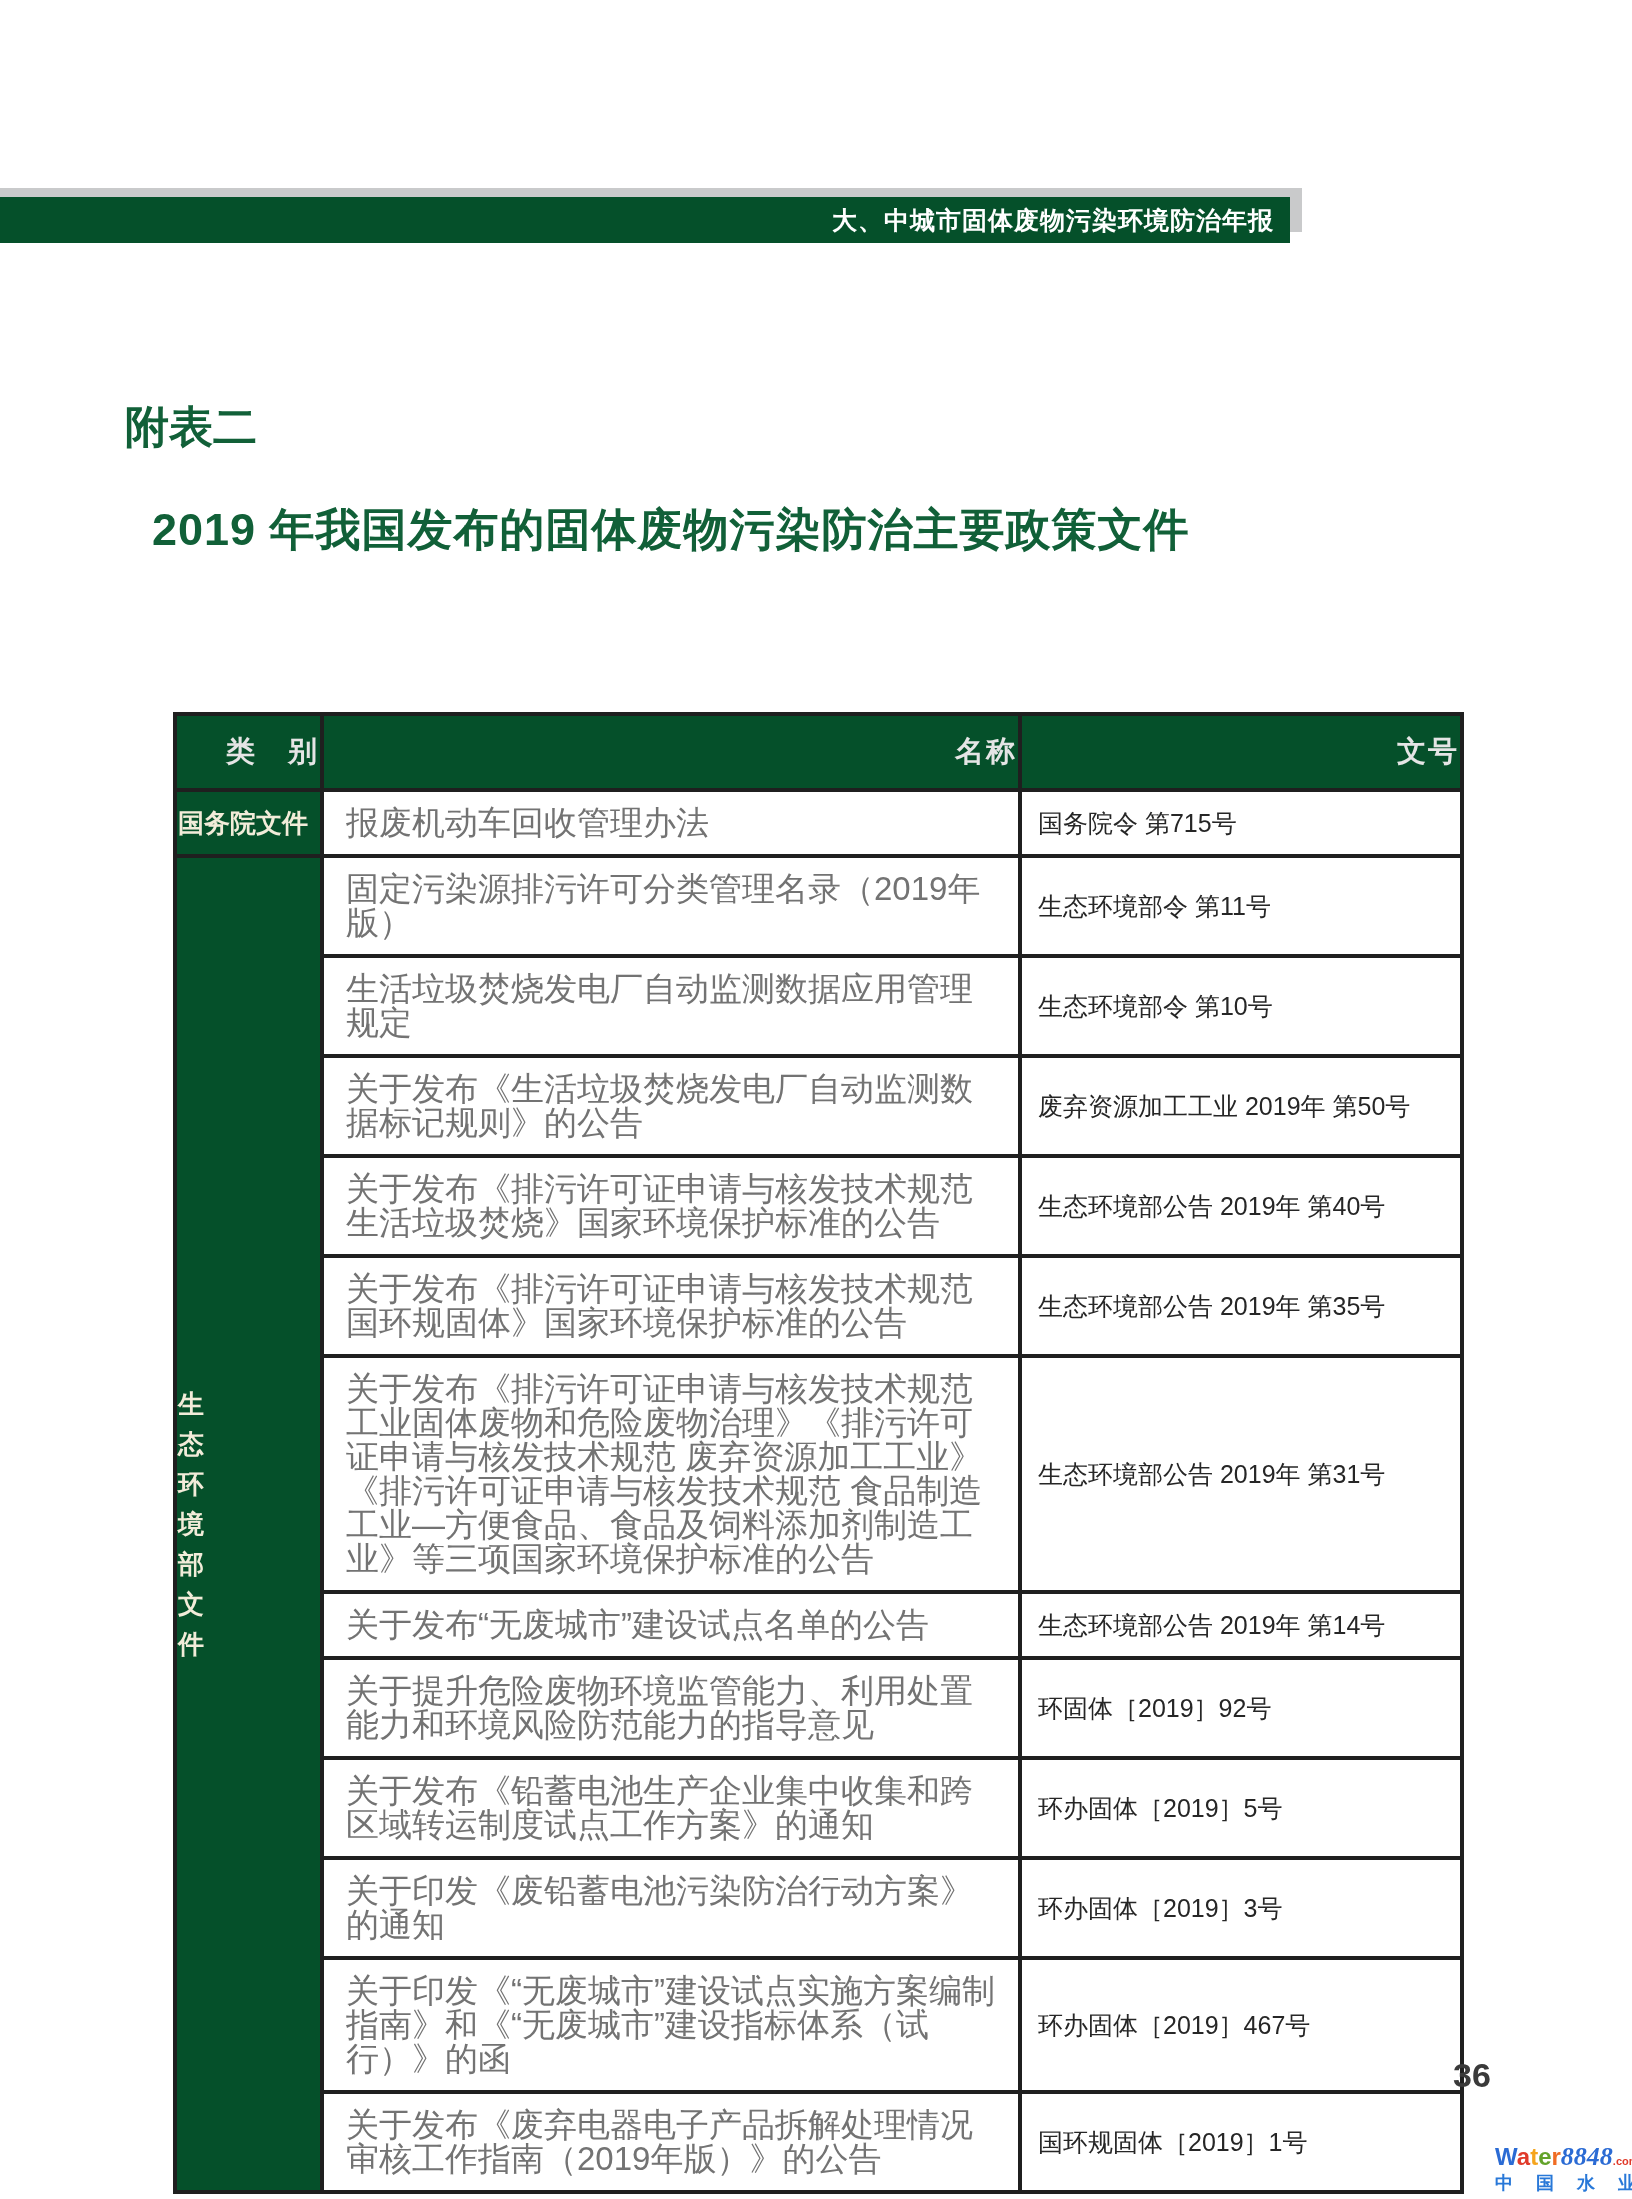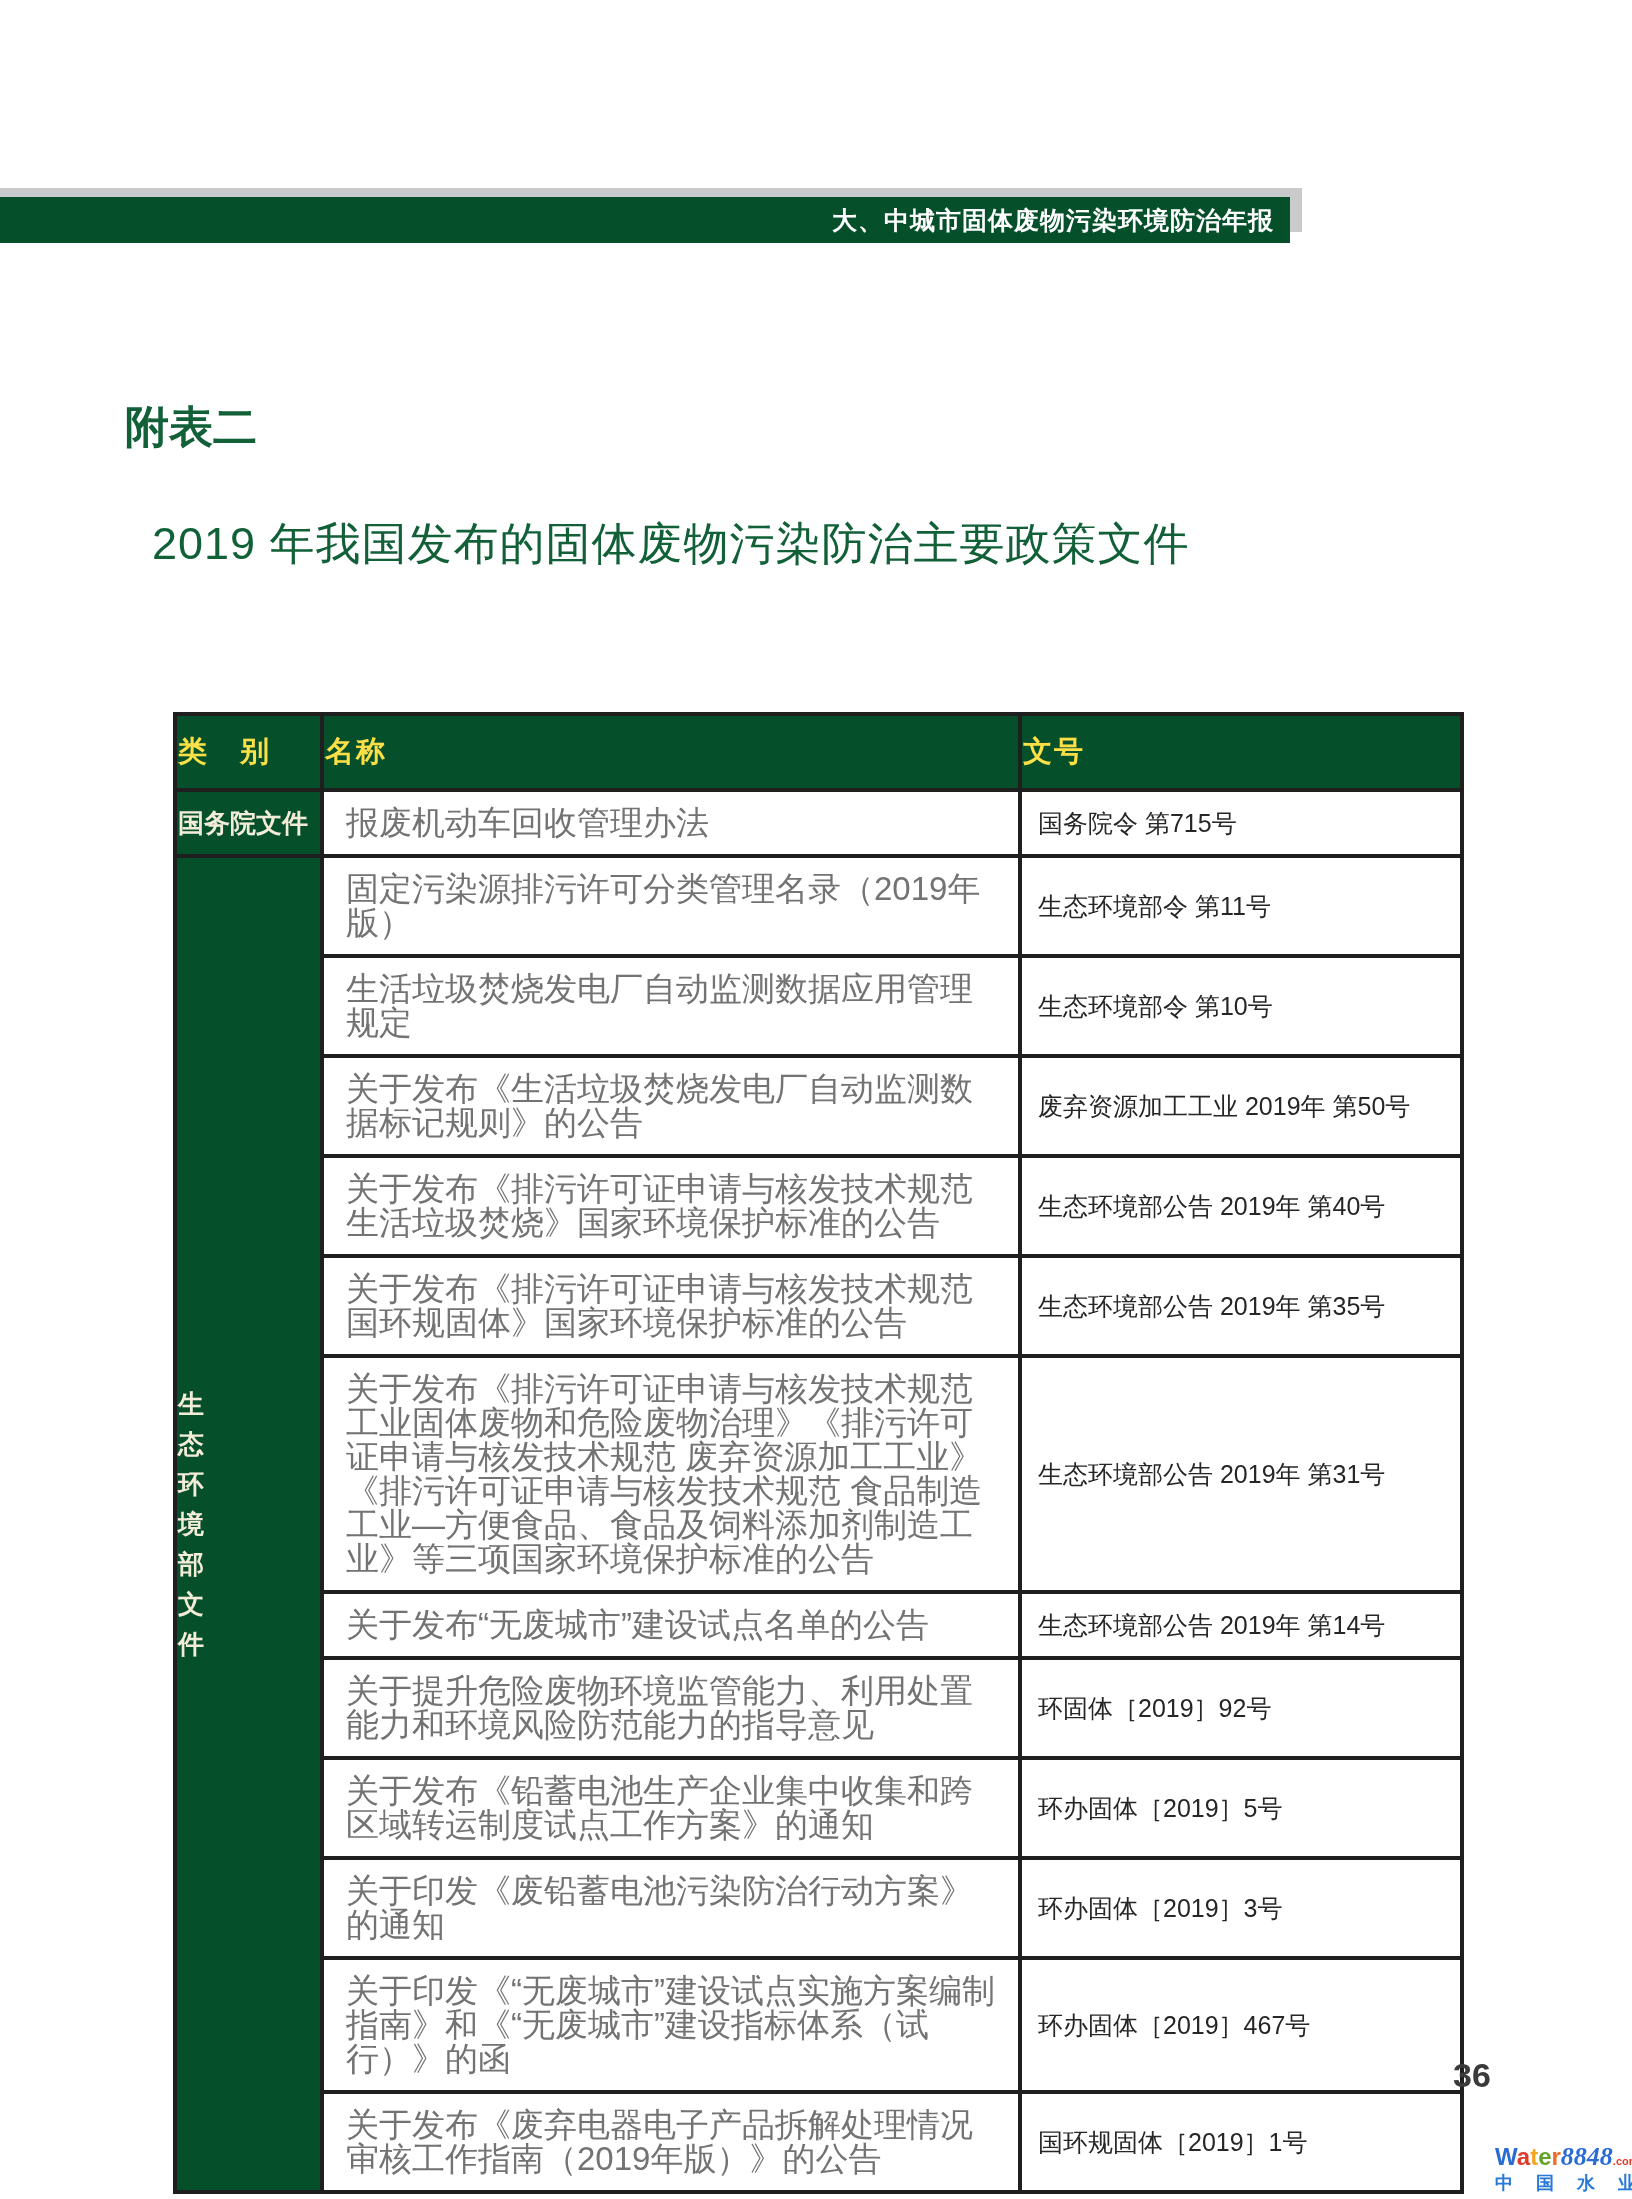--- a/index.html
+++ b/index.html
@@ -18,33 +18,33 @@
     display:flex; align-items:center; justify-content:flex-end;
     padding-right:16px; box-sizing:border-box;
     font-size:25px; font-weight:bold; letter-spacing:1px;
   }
   
   .appendix-title {
     position:absolute; left:125px; top:398px;
     font-size:44px; font-weight:bold; color:var(--title-green,#116038);
   }
   .main-title {
-    position:absolute; left:152px; top:514px; width:1330px;
-    font-size:45px; font-weight:normal; color:var(--title-green,#116038);
+    position:absolute; left:152px; top:500px; width:1330px;
+    font-size:45px; font-weight:bold; color:var(--title-green,#116038);
     letter-spacing:1px; white-space:nowrap;
   }
   
   table.policy {
     position:absolute; left:173px; top:712px; width:1287px;
     border-collapse:collapse; table-layout:fixed;
   }
   table.policy th, table.policy td { border:4px solid var(--border,#1f1f1f); box-sizing:border-box; }
   table.policy thead th {
-    background:var(--green,#05502a); color:#fde047;
-    font-size:29px; font-weight:bold; height:76px; text-align:left;
+    background:var(--green,#05502a); color:#e5e5e5;
+    font-size:29px; font-weight:bold; height:76px; text-align:right;
     letter-spacing:2px;
   }
   td.cat {
     background:var(--green,#05502a); color:var(--cream,#f2ecd9);
     font-size:26px; text-align:left; vertical-align:middle; font-weight:bold;
   }
   td.cat .vchars div { line-height:40px; font-size:26px; }
   td.name {
     font-size:33px; line-height:34px; color:#737373;
     padding:14px 20px 14px 22px; text-align:left; vertical-align:middle;

